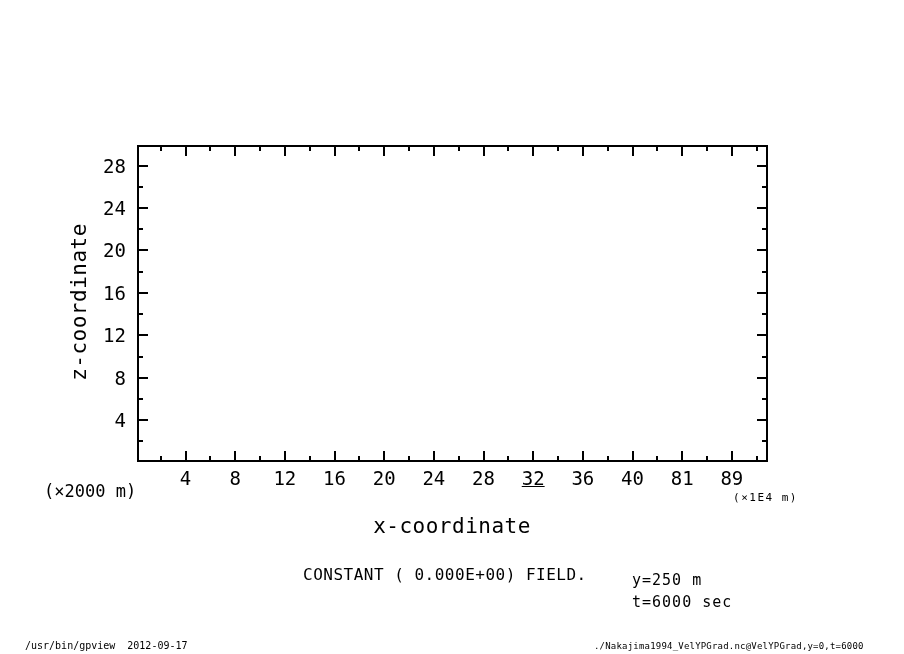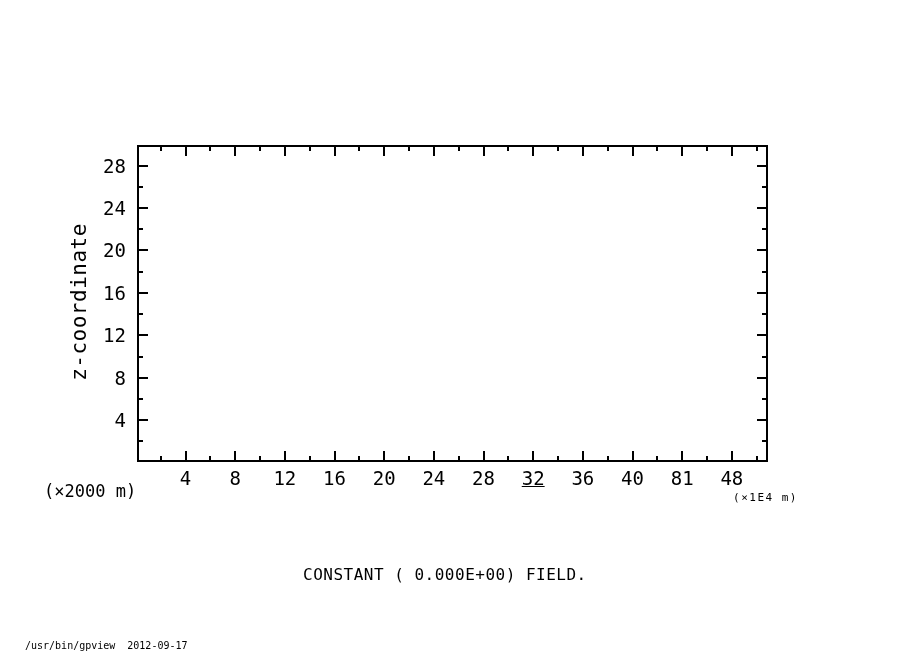--- a/index.html
+++ b/index.html
@@ -140,28 +140,34 @@
       <div class="lbl" style="left: 15.347%;">8</div>
       <div class="lbl" style="left: 23.267%;">12</div>
       <div class="lbl" style="left: 31.188%;">16</div>
       <div class="lbl" style="left: 39.109%;">20</div>
       <div class="lbl" style="left: 47.03%;">24</div>
       <div class="lbl" style="left: 54.95%;">28</div>
       <div class="lbl" style="left: 62.871%; text-decoration: underline;">32</div>
       <div class="lbl" style="left: 70.792%;">36</div>
       <div class="lbl" style="left: 78.713%;">40</div>
       <div class="lbl" style="left: 86.634%;">81</div>
-      <div class="lbl" style="left: 94.554%;">48</div>
+      <div class="lbl" style="left: 94.554%;">89</div>
     </div>
 
   <div class="y-unit">(×2000 m)</div>
   <div class="x-unit">(×1E4 m)</div>
 
+  <div class="xlabel">x-coordinate</div>
 
   <div class="constant-note">CONSTANT ( 0.000E+00) FIELD.</div>
 
+  <div class="slice-info">
+    <div>y=250 m</div>
+    <div>t=6000 sec</div>
+  </div>
 
   <div class="footer-left">
     <span>/usr/bin/gpview</span><span class="date">2012-09-17</span>
   </div>
 
+  <div class="footer-right">./Nakajima1994_VelYPGrad.nc@VelYPGrad,y=0,t=6000</div>
 
 </div>
 
 </body></html>

